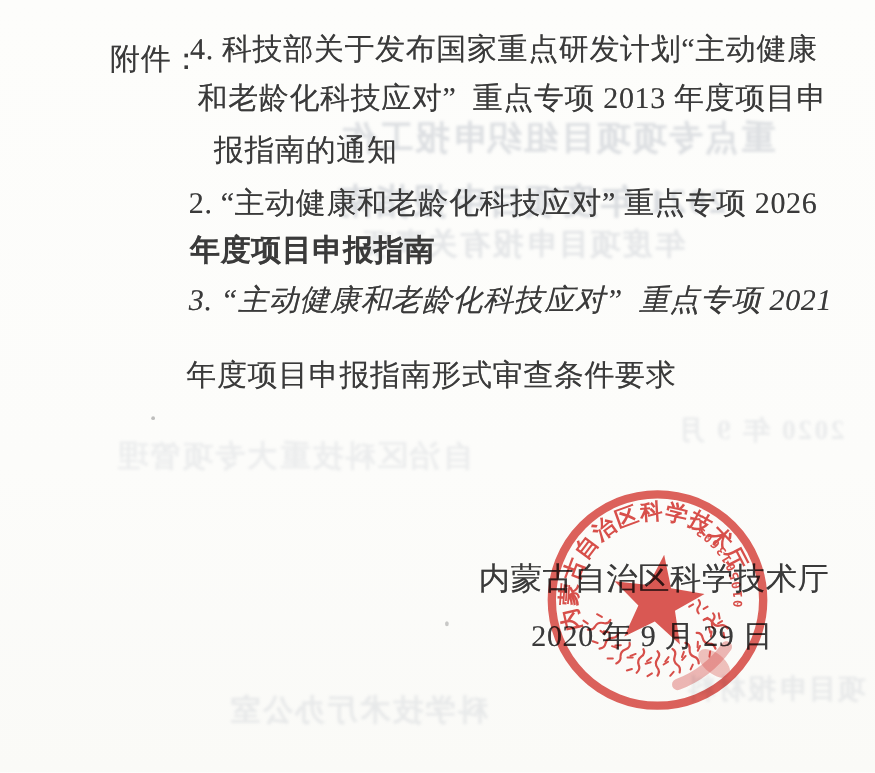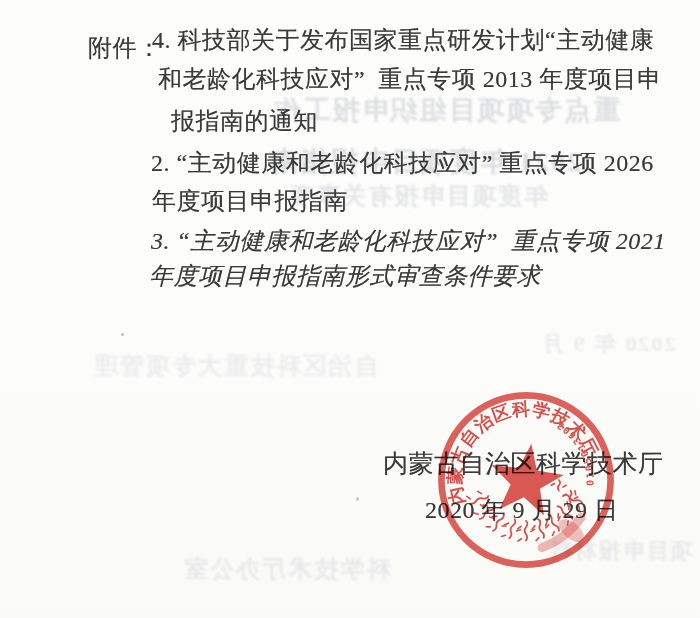--- a/index.html
+++ b/index.html
@@ -12,23 +12,23 @@
   
   .doc-line{
     position:absolute;font-size:24px;color:#3a3a3a;letter-spacing:.5px;
     white-space:pre;line-height:1;text-shadow:0 0 .4px rgba(60,60,60,.55);
   }
   #att-label{left:88px;top:36px;}
   #l0{left:152px;top:28px;}
   #l1{left:158px;top:67px;}
   #l2{left:158px;top:109px;margin-left:13px;}
   #l3{left:151px;top:151px;}
-  #l4{left:152px;top:189px;}
+  #l4{left:152px;top:189px;font-weight:bold;}
   #l5{left:151px;top:229px;font-style:italic;}
-  #l6{left:149px;top:264px;font-style:italic;}
+  #l6{left:149px;top:289px;}
   
   .sig-org{
     position:absolute;left:383px;top:451px;font-size:25px;color:#3a3a3a;
     letter-spacing:.5px;white-space:pre;line-height:1;text-shadow:0 0 .4px rgba(60,60,60,.55);
   }
   .sig-date{
     position:absolute;left:425px;top:498px;font-size:24px;color:#3a3a3a;
     letter-spacing:.5px;white-space:pre;line-height:1;text-shadow:0 0 .4px rgba(60,60,60,.55);
   }
   

